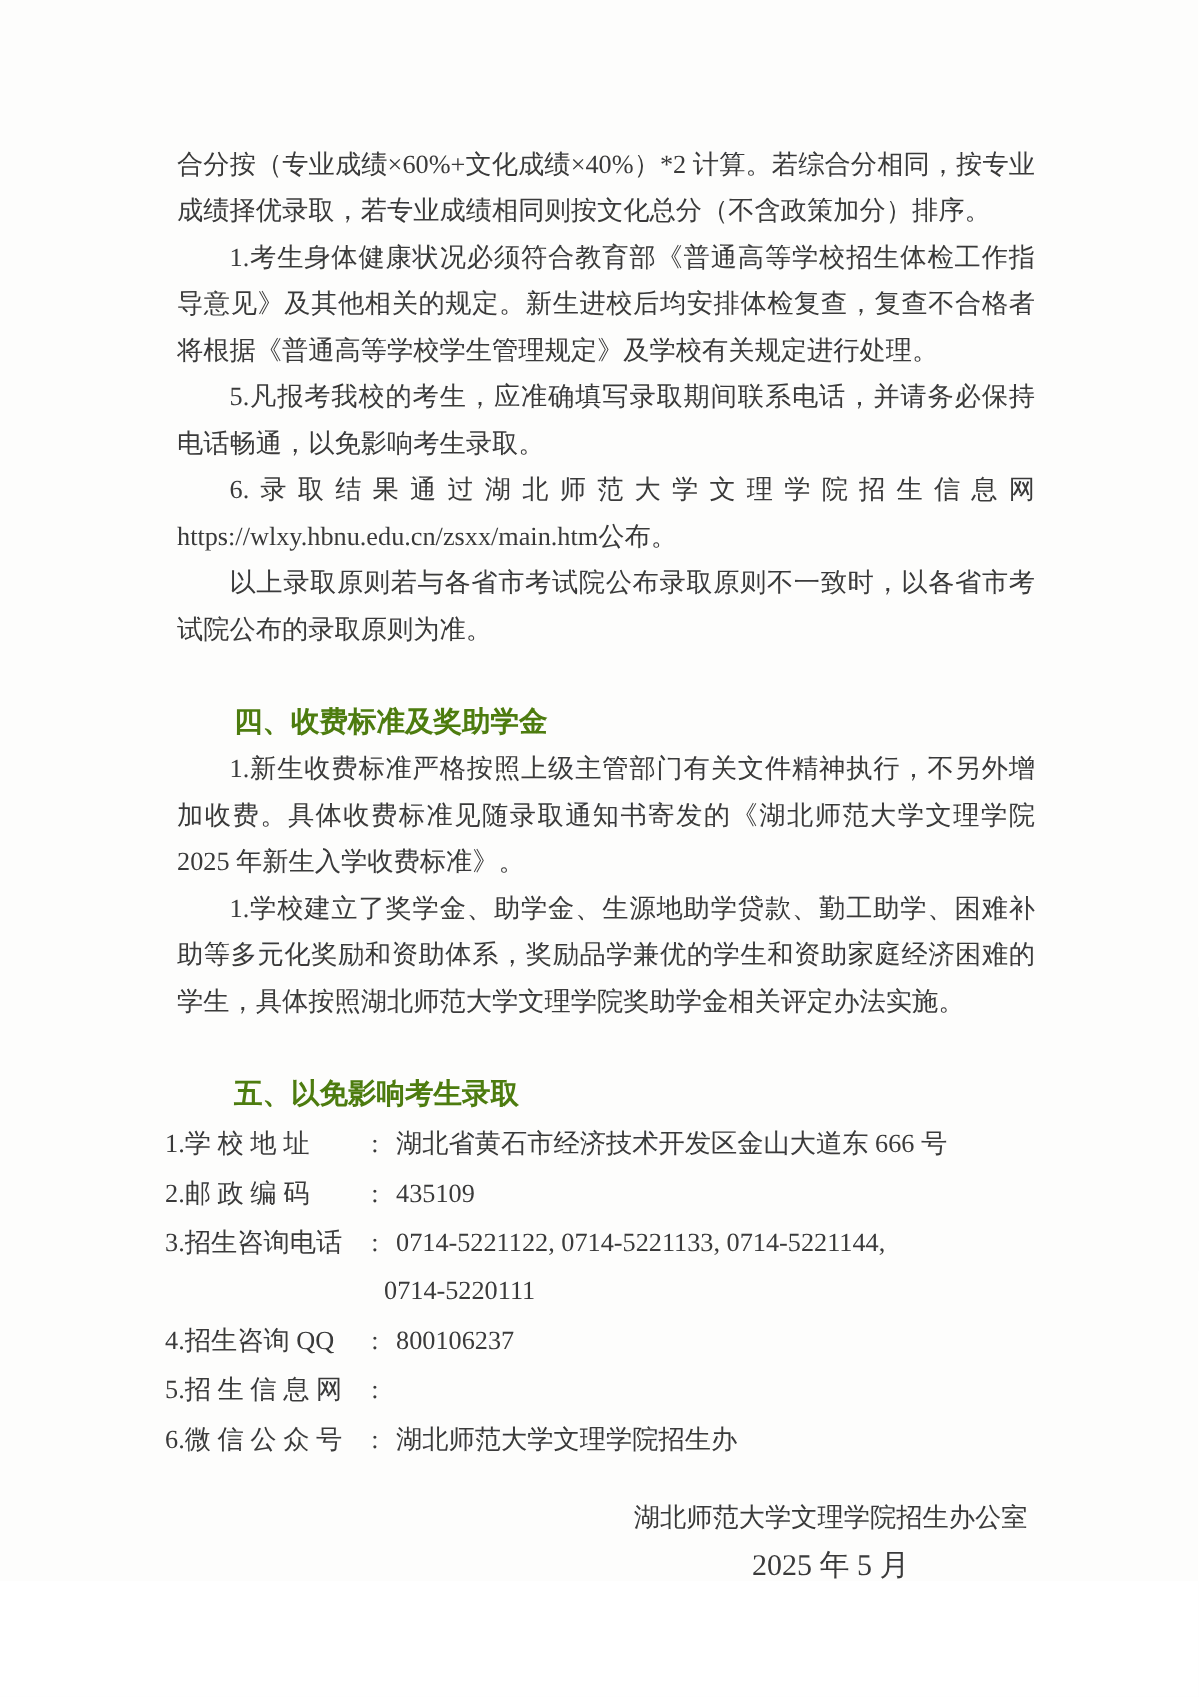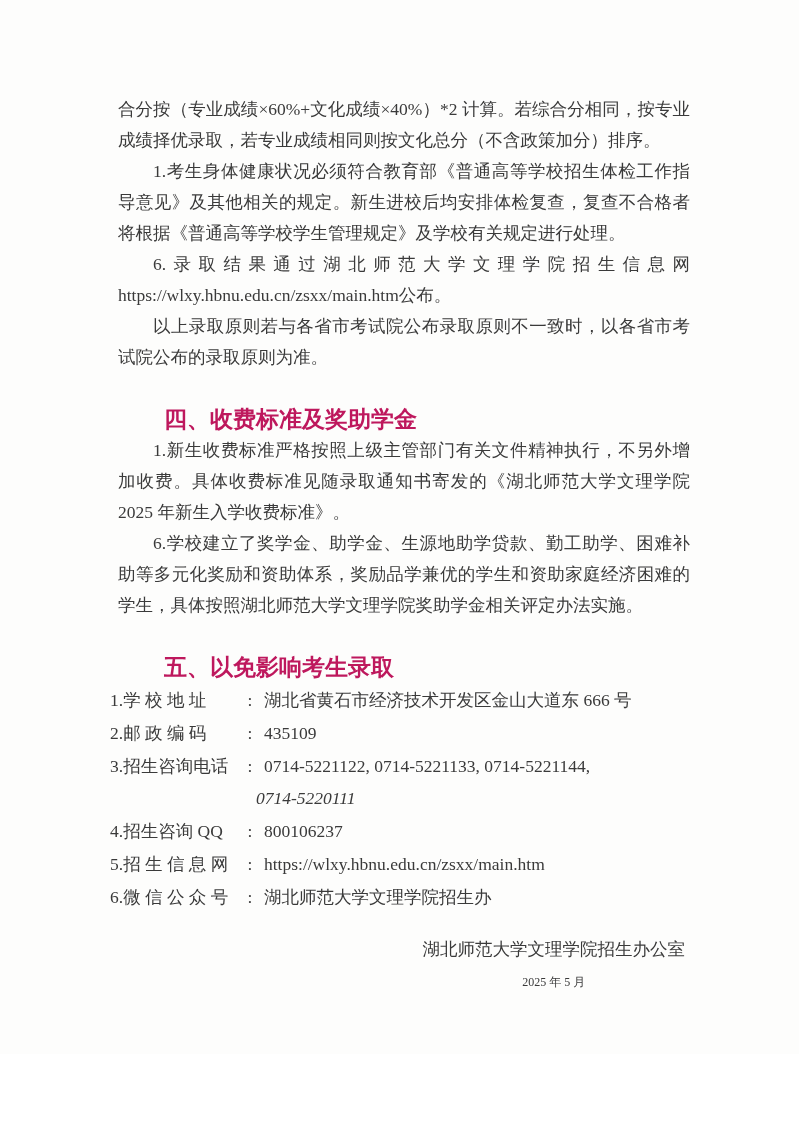--- a/index.html
+++ b/index.html
@@ -25,26 +25,26 @@
   .para {
     font-size: 17.5px;
     line-height: 31px;
     text-align: justify;
     margin: 0;
   }
   .para.indent {
     text-indent: 2em;
   }
   .sec-heading {
-    font-size: 23px;
+    font-size: 19px;
     line-height: 31px;
     font-weight: bold;
     margin: 31px 0 0 0;
     text-indent: 2em;
-    color: #be185d;
+    color: #4d7c0f;
   }
   .contact-list {
     margin: 2px 0 12px -8px;
   }
   .contact-row {
     display: flex;
     font-size: 17.5px;
     line-height: 31px;
     margin-top: 2px;
   }
@@ -57,62 +57,62 @@
     text-align: center;
   }
   .c-value {
     flex: 1;
     white-space: nowrap;
   }
   .c-cont {
     font-size: 17.5px;
     line-height: 31px;
     margin: 1px 0 0 146px;
-    font-style: italic;
   }
   .signature-wrap {
     display: flex;
     justify-content: flex-end;
     margin-top: 21px;
     padding-right: 5px;
   }
   .signature-inner {
     text-align: center;
   }
   .sig-office {
     font-size: 17.5px;
     line-height: 31px;
     white-space: nowrap;
   }
   .sig-date {
-    font-size: 12px;
+    font-size: 20px;
     line-height: 31px;
     margin-top: 2px;
   }
 </style>
 </head>
 <body>
 
 <div class="page">
   <div class="content">
 
     <p class="para">合分按（专业成绩×60%+文化成绩×40%）*2 计算。若综合分相同，按专业成绩择优录取，若专业成绩相同则按文化总分（不含政策加分）排序。</p>
 
     <p class="para indent">1.考生身体健康状况必须符合教育部《普通高等学校招生体检工作指导意见》及其他相关的规定。新生进校后均安排体检复查，复查不合格者将根据《普通高等学校学生管理规定》及学校有关规定进行处理。</p>
 
+    <p class="para indent">5.凡报考我校的考生，应准确填写录取期间联系电话，并请务必保持电话畅通，以免影响考生录取。</p>
 
     <p class="para indent">6.录取结果通过湖北师范大学文理学院招生信息网https://wlxy.hbnu.edu.cn/zsxx/main.htm公布。</p>
 
     <p class="para indent">以上录取原则若与各省市考试院公布录取原则不一致时，以各省市考试院公布的录取原则为准。</p>
 
     <h3 class="sec-heading">四、收费标准及奖助学金</h3>
 
     <p class="para indent">1.新生收费标准严格按照上级主管部门有关文件精神执行，不另外增加收费。具体收费标准见随录取通知书寄发的《湖北师范大学文理学院 2025 年新生入学收费标准》。</p>
 
-    <p class="para indent">6.学校建立了奖学金、助学金、生源地助学贷款、勤工助学、困难补助等多元化奖励和资助体系，奖励品学兼优的学生和资助家庭经济困难的学生，具体按照湖北师范大学文理学院奖助学金相关评定办法实施。</p>
+    <p class="para indent">1.学校建立了奖学金、助学金、生源地助学贷款、勤工助学、困难补助等多元化奖励和资助体系，奖励品学兼优的学生和资助家庭经济困难的学生，具体按照湖北师范大学文理学院奖助学金相关评定办法实施。</p>
 
     <h3 class="sec-heading">五、以免影响考生录取</h3>
 
     <div class="contact-list">
 
       <div class="contact-row">
         <span class="c-label">1.学 校 地 址</span>
         <span class="c-colon">:</span>
         <span class="c-value">湖北省黄石市经济技术开发区金山大道东 666 号</span>
       </div>
@@ -132,21 +132,20 @@
 
       <div class="contact-row">
         <span class="c-label">4.招生咨询 QQ</span>
         <span class="c-colon">:</span>
         <span class="c-value">800106237</span>
       </div>
 
       <div class="contact-row">
         <span class="c-label">5.招 生 信 息 网</span>
         <span class="c-colon">:</span>
-        <span class="c-value">https://wlxy.hbnu.edu.cn/zsxx/main.htm</span>
       </div>
 
       <div class="contact-row">
         <span class="c-label">6.微 信 公 众 号</span>
         <span class="c-colon">:</span>
         <span class="c-value">湖北师范大学文理学院招生办</span>
       </div>
 
     </div>
 

